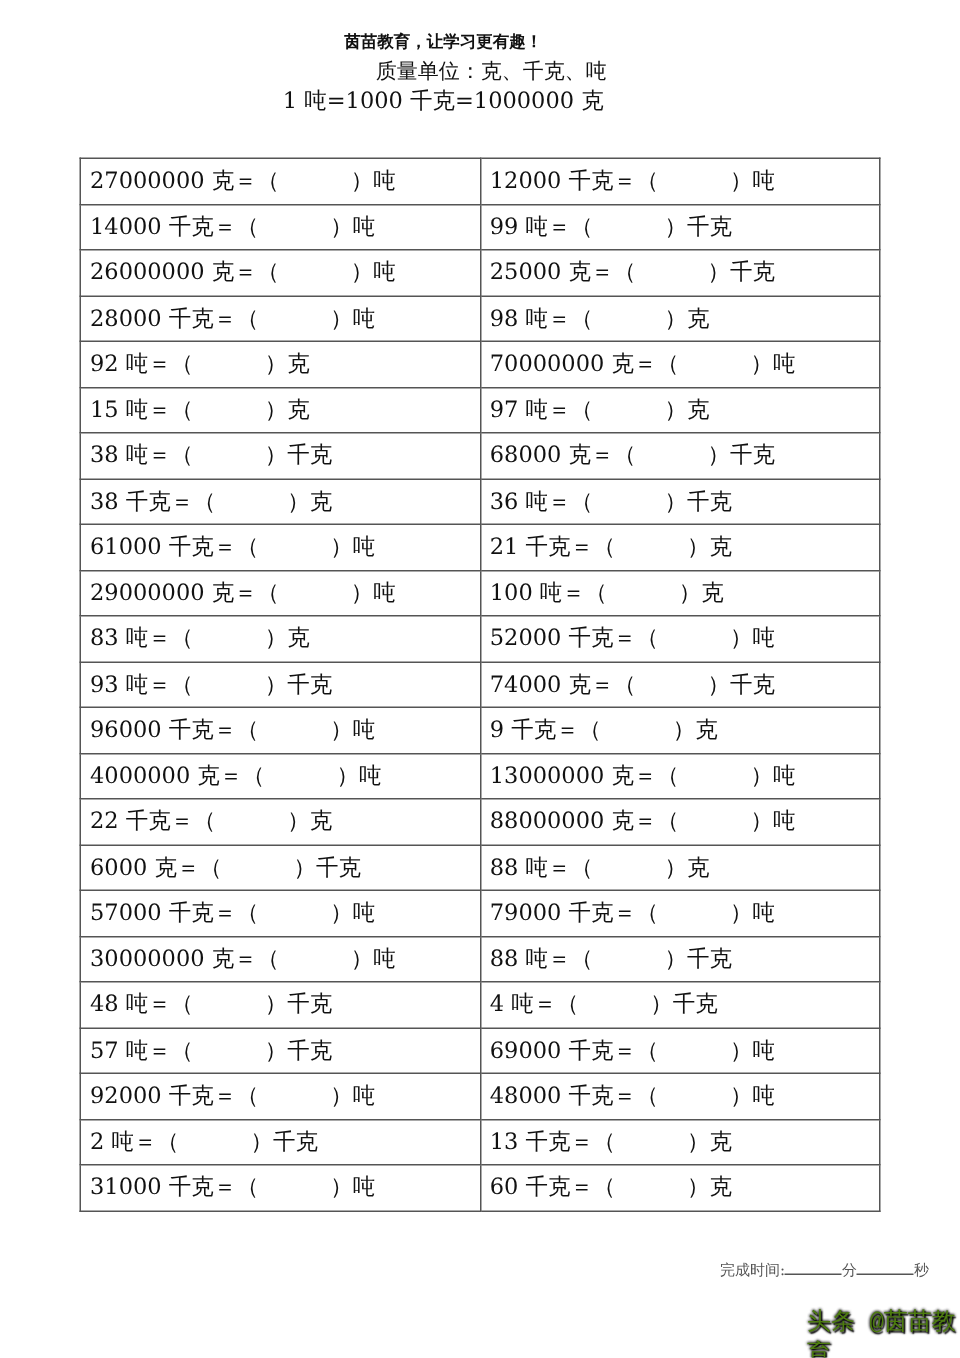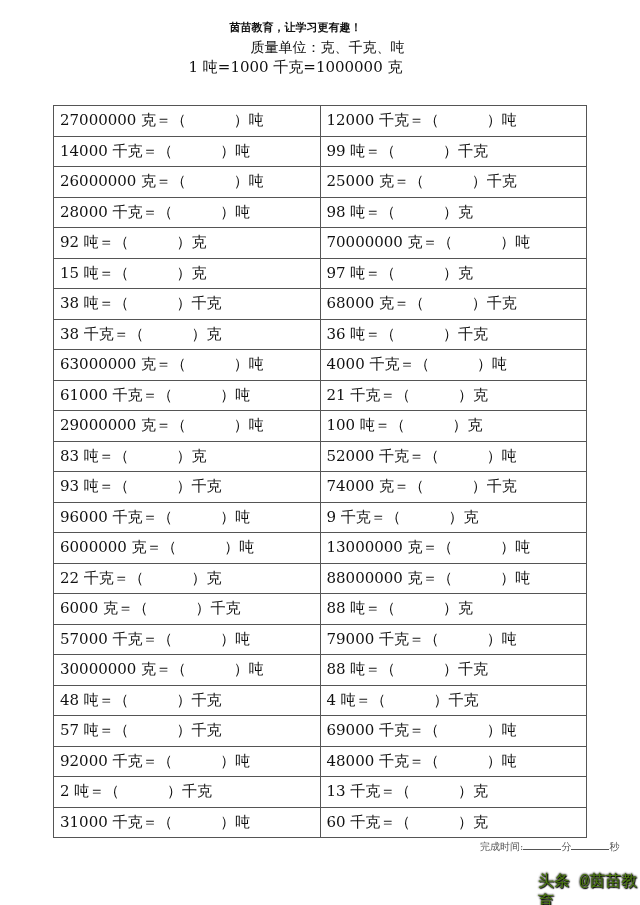--- a/index.html
+++ b/index.html
@@ -49,45 +49,41 @@
       </tr>
       <tr>
         <td>38 吨＝（          ）千克</td>
         <td>68000 克＝（          ）千克</td>
       </tr>
       <tr>
         <td>38 千克＝（          ）克</td>
         <td>36 吨＝（          ）千克</td>
       </tr>
       <tr>
-        <td>63000000 克＝（          ）吨</td>
-        <td>4000 千克＝（          ）吨</td>
-      </tr>
-      <tr>
         <td>61000 千克＝（          ）吨</td>
         <td>21 千克＝（          ）克</td>
       </tr>
       <tr>
         <td>29000000 克＝（          ）吨</td>
         <td>100 吨＝（          ）克</td>
       </tr>
       <tr>
         <td>83 吨＝（          ）克</td>
         <td>52000 千克＝（          ）吨</td>
       </tr>
       <tr>
         <td>93 吨＝（          ）千克</td>
         <td>74000 克＝（          ）千克</td>
       </tr>
       <tr>
         <td>96000 千克＝（          ）吨</td>
         <td>9 千克＝（          ）克</td>
       </tr>
       <tr>
-        <td>6000000 克＝（          ）吨</td>
+        <td>4000000 克＝（          ）吨</td>
         <td>13000000 克＝（          ）吨</td>
       </tr>
       <tr>
         <td>22 千克＝（          ）克</td>
         <td>88000000 克＝（          ）吨</td>
       </tr>
       <tr>
         <td>6000 克＝（          ）千克</td>
         <td>88 吨＝（          ）克</td>
       </tr>

